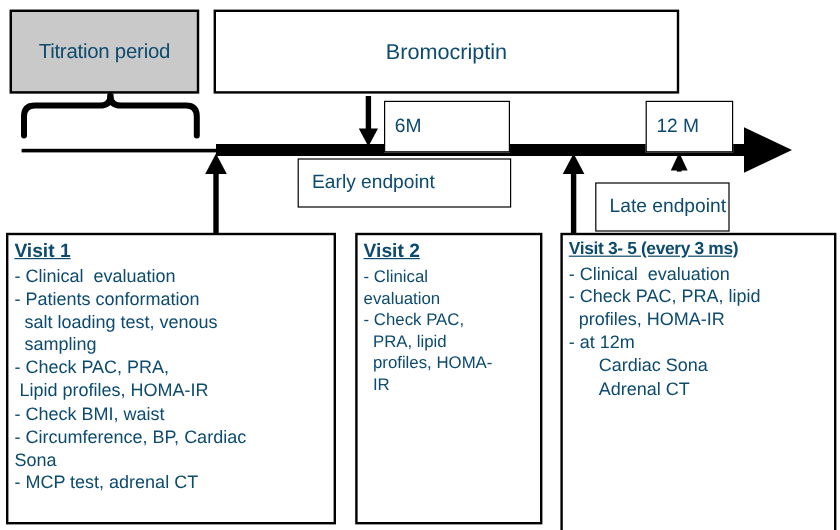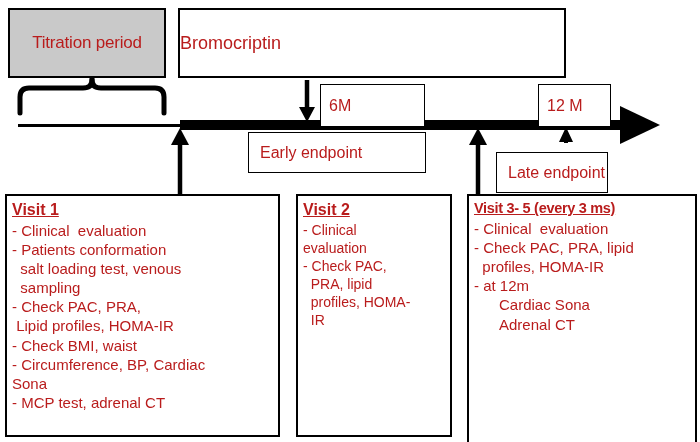--- a/index.html
+++ b/index.html
@@ -6,21 +6,21 @@
     margin: 0;
     padding: 0;
     background: #ffffff;
   }
   #canvas {
     position: relative;
     width: 700px;
     height: 442px;
     background: #ffffff;
     font-family: "Liberation Sans", sans-serif;
-    color: #b91c1c;
+    color: #0c4a6e;
     overflow: hidden;
   }
 
   
   .box {
     position: absolute;
     box-sizing: border-box;
     border: 2px solid #000;
     background: #ffffff;
   }
@@ -35,20 +35,21 @@
     justify-content: center;
   }
   .titration-label {
     font-size: 17px;
     letter-spacing: -0.2px;
   }
 
   .drug {
     display: flex;
     flex-direction: column;
+    align-items: center;
     justify-content: center;
   }
   .drug-name {
     font-size: 18px;
     line-height: 1.45;
   }
   .drug-duration {
     font-size: 17px;
     line-height: 1.45;
   }

